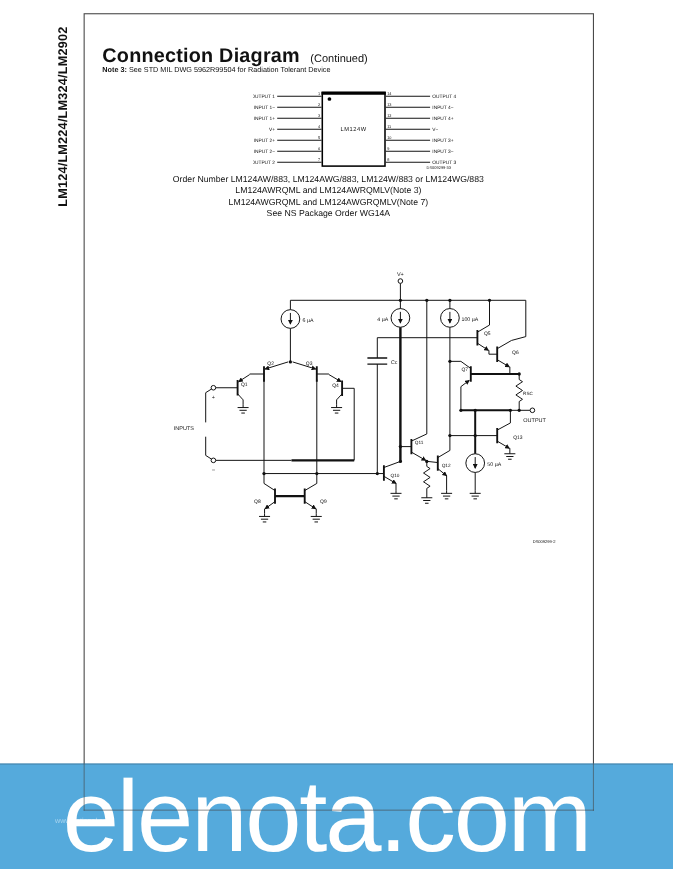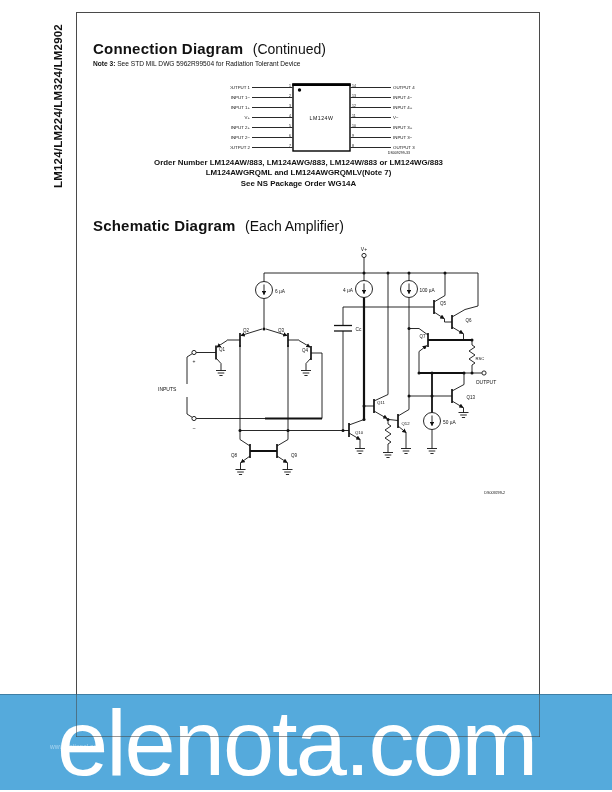--- a/index.html
+++ b/index.html
@@ -5,26 +5,26 @@
   html,body{margin:0;padding:0;background:#fff;}
   .page{position:relative;width:612px;height:792px;background:#fff;overflow:hidden;
         font-family:"Liberation Sans",sans-serif;color:#111;}
   .frame{position:absolute;left:76px;top:12px;width:464px;height:725px;
          border:1px solid #4a4a4a;box-sizing:border-box;z-index:1;}
   .sidebar-title{position:absolute;left:52px;top:188px;transform:rotate(-90deg);
          transform-origin:0 0;font-size:11.5px;font-weight:bold;letter-spacing:.2px;
          white-space:nowrap;z-index:2;}
   .h-conn{position:absolute;left:93px;top:40px;z-index:2;}
   .h-schem{position:absolute;left:93px;top:217px;z-index:2;}
-  .h-main{font-size:15px;font-weight:bold;letter-spacing:.2px;}
-  .h-suffix{font-size:14px;font-weight:normal;margin-left:5px;}
+  .h-main{font-size:18px;font-weight:bold;letter-spacing:.2px;}
+  .h-suffix{font-size:10px;font-weight:normal;margin-left:5px;}
   .note-line{position:absolute;left:93px;top:60px;font-size:6.6px;z-index:2;}
   .note-label{font-weight:bold;}
   .order-block{position:absolute;left:78px;top:158px;width:441px;text-align:center;
-         font-size:7.9px;font-weight:bold;line-height:10.3px;z-index:2;}
+         font-size:7.9px;font-weight:normal;line-height:10.3px;z-index:2;}
   svg{position:absolute;z-index:3;}
   .svg-conn{left:230px;top:76px;}
   .svg-schem{left:130px;top:245px;}
   .banner{position:absolute;left:0;top:694px;width:612px;height:95px;
          background:#55aadc;border-top:1px solid rgba(0,0,0,.25);z-index:5;overflow:hidden;}
   .footer-faint{position:absolute;left:50px;top:48px;font-size:6.5px;color:#dceffb;opacity:.6;z-index:1;}
   .watermark{position:absolute;left:57px;top:2px;font-size:92px;color:#ffffff;
          letter-spacing:-2px;line-height:1.02;z-index:2;white-space:nowrap;}
   .ovl{position:absolute;background:rgba(70,70,70,.55);z-index:6;}
   .ovl-l{left:76px;top:694px;width:1px;height:43px;}
@@ -102,28 +102,25 @@
       <text x="393" y="119.1">V−</text>
       <text x="393" y="129.1">INPUT 3+</text>
       <text x="393" y="139.1">INPUT 3−</text>
       <text x="393" y="149.1">OUTPUT 3</text>
     </g>
     <text x="410" y="153.8" text-anchor="end" font-size="3.6" fill="#999">DS009299-33</text>
   </svg>
 
   <div class="order-block">
     <div>Order Number LM124AW/883, LM124AWG/883, LM124W/883 or LM124WG/883</div>
+    <div>LM124AWRQML and LM124AWRQMLV(Note 3)</div>
     <div>LM124AWGRQML and LM124AWGRQMLV(Note 7)</div>
     <div>See NS Package Order WG14A</div>
   </div>
 
-  <div class="h-schem">
-    <span class="h-main">Schematic Diagram</span>
-    <span class="h-suffix">(Each Amplifier)</span>
-  </div>
 
   <svg class="svg-schem" width="405" height="265" viewBox="130 245 405 265">
     <defs>
       <marker id="ah" viewBox="0 0 6 6" refX="5" refY="3" markerWidth="5" markerHeight="5" orient="auto">
         <path d="M0,0 L6,3 L0,6 z" fill="#111"></path>
       </marker>
     </defs>
 
     <g stroke="#111" stroke-width="0.9" fill="none">
       <line x1="364" y1="257.6" x2="364" y2="273"></line>

